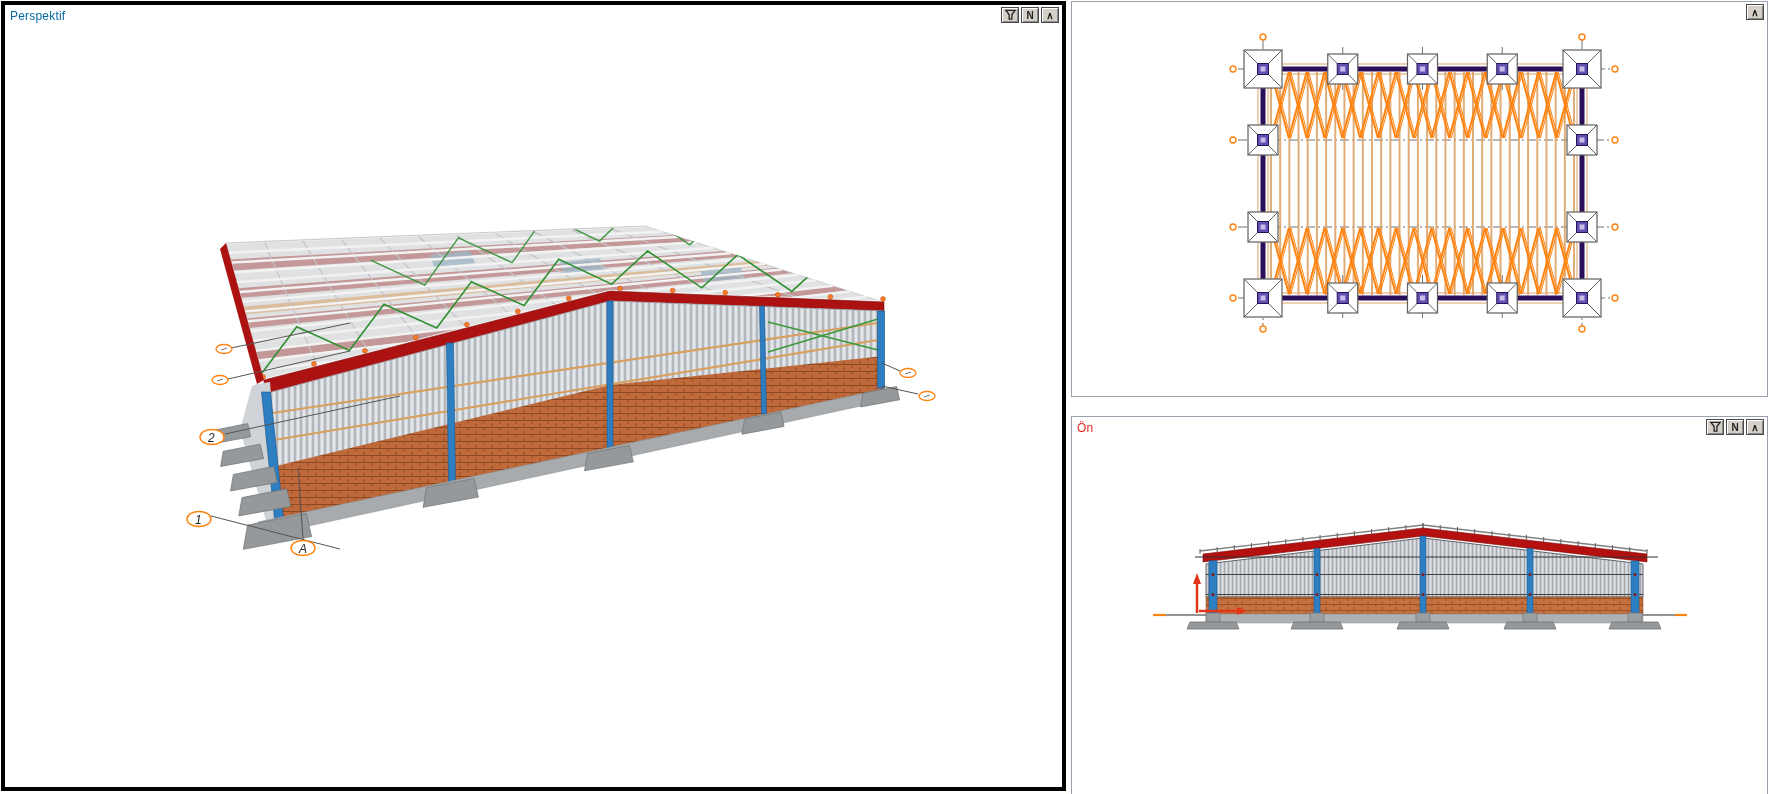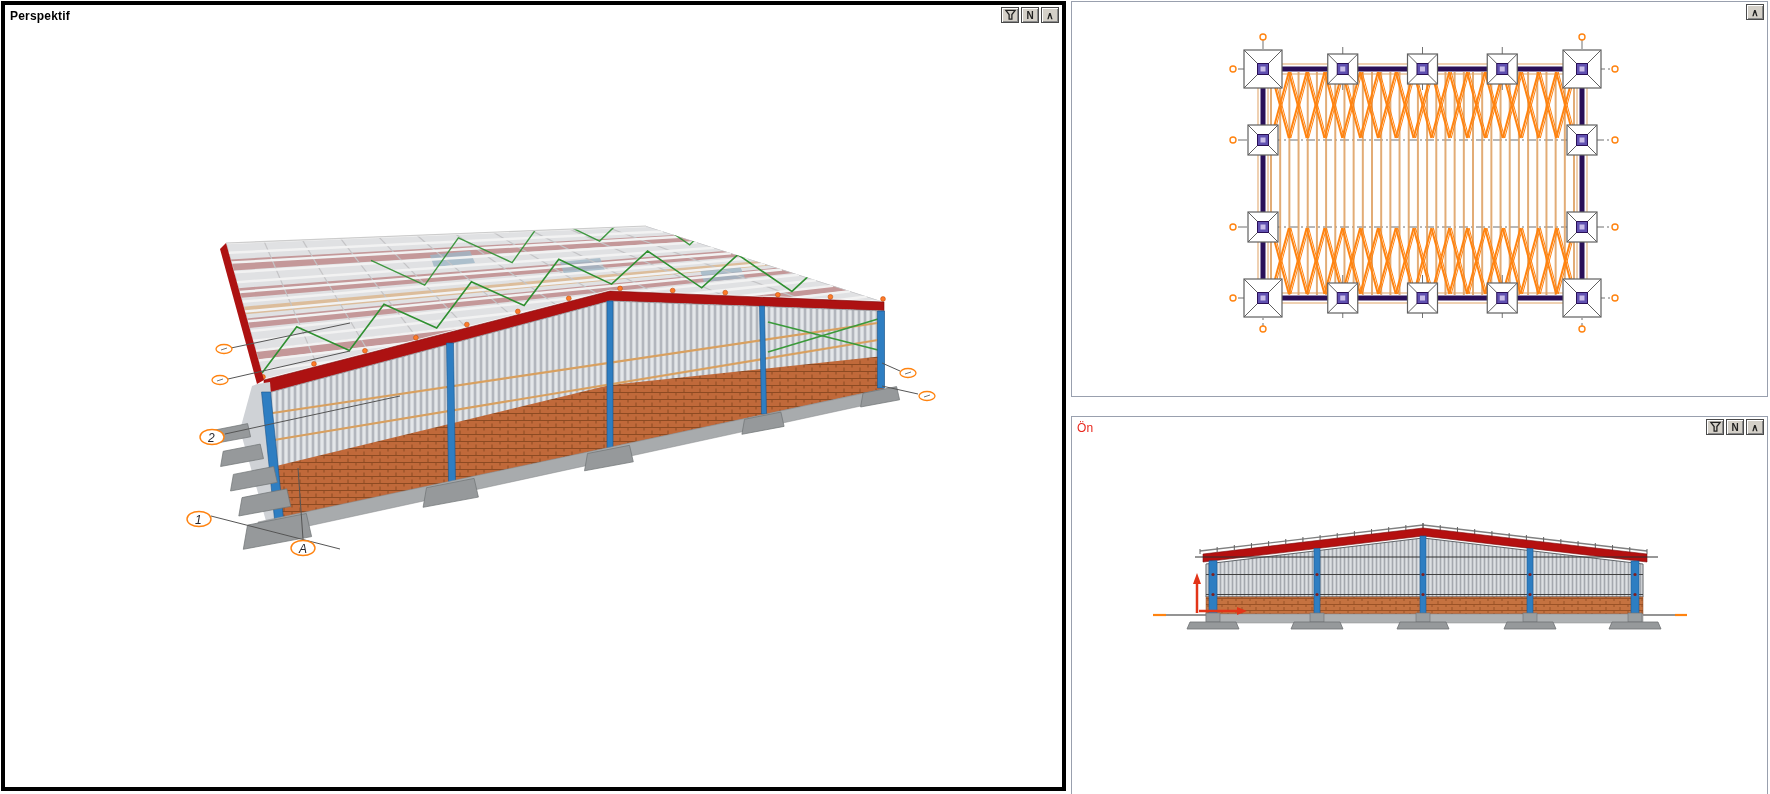--- a/index.html
+++ b/index.html
@@ -7,21 +7,21 @@
        font-family:"Liberation Sans",sans-serif;}
   .vp{position:absolute;background:#fff;overflow:hidden;}
   #vp-persp{left:1px;top:1px;width:1057px;height:782px;border:4px solid #000;}
   #vp-plan{left:1071px;top:1px;width:695px;height:394px;border:1px solid #99a0ae;}
   #vp-front{left:1071px;top:400px;width:695px;height:388px;border:1px solid #99a0ae;margin-top:16px;}
   .scene{position:absolute;width:1770px;height:794px;}
   #vp-persp .scene{left:-5px;top:-5px;}
   #vp-plan .scene{left:-1072px;top:-2px;}
   #vp-front .scene{left:-1072px;top:-401px;}
   .vp-title{position:absolute;left:5px;top:4px;font-size:12px;z-index:5;letter-spacing:.2px;}
-  #vp-persp .vp-title{color:#000000;font-weight:bold;}
+  #vp-persp .vp-title{color:#0369a1;}
   #vp-front .vp-title{color:#e8281e;}
   .btns{position:absolute;top:2px;right:3px;display:flex;gap:2px;z-index:6;}
   .vbtn{width:18px;height:16px;padding:0;margin:0;background:#d4d0c8;border:1px solid #4a4a4a;
         box-shadow:inset 1px 1px 0 #ffffff, inset -1px -1px 0 #8a8a8a;
         font-family:"Liberation Sans",sans-serif;font-size:10px;font-weight:bold;color:#222;
         line-height:13px;text-align:center;cursor:pointer;display:flex;align-items:center;justify-content:center;}
   .vbtn svg{display:block;}
 </style>
 </head>
 <body>

